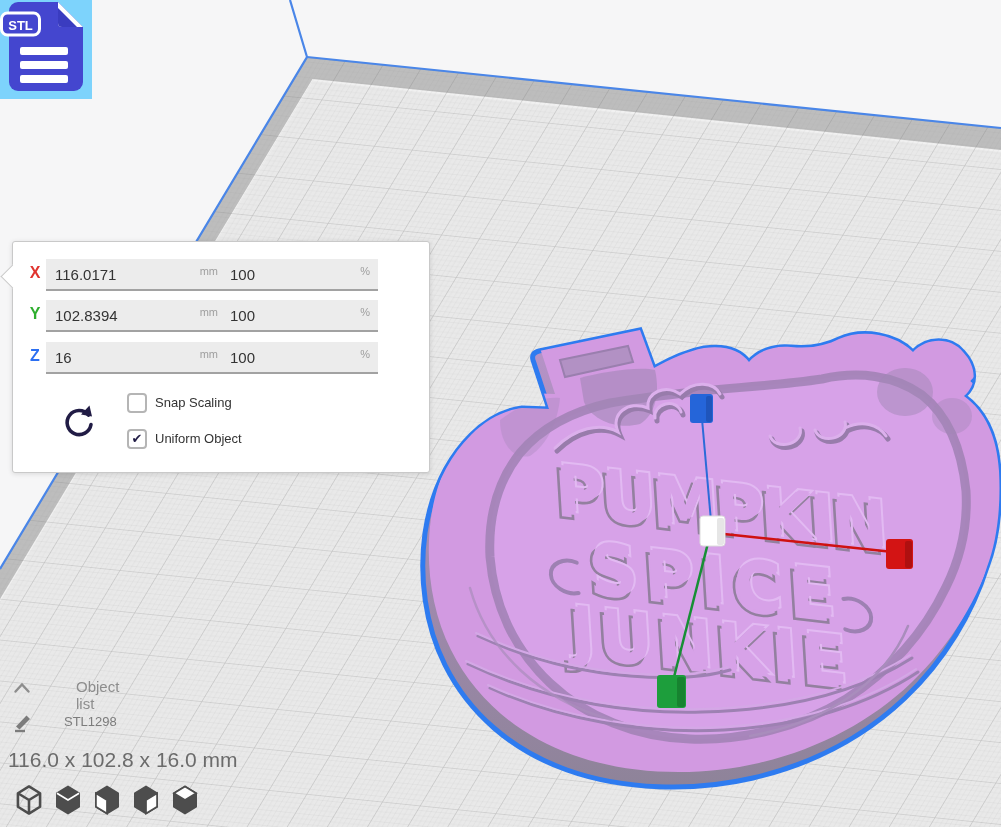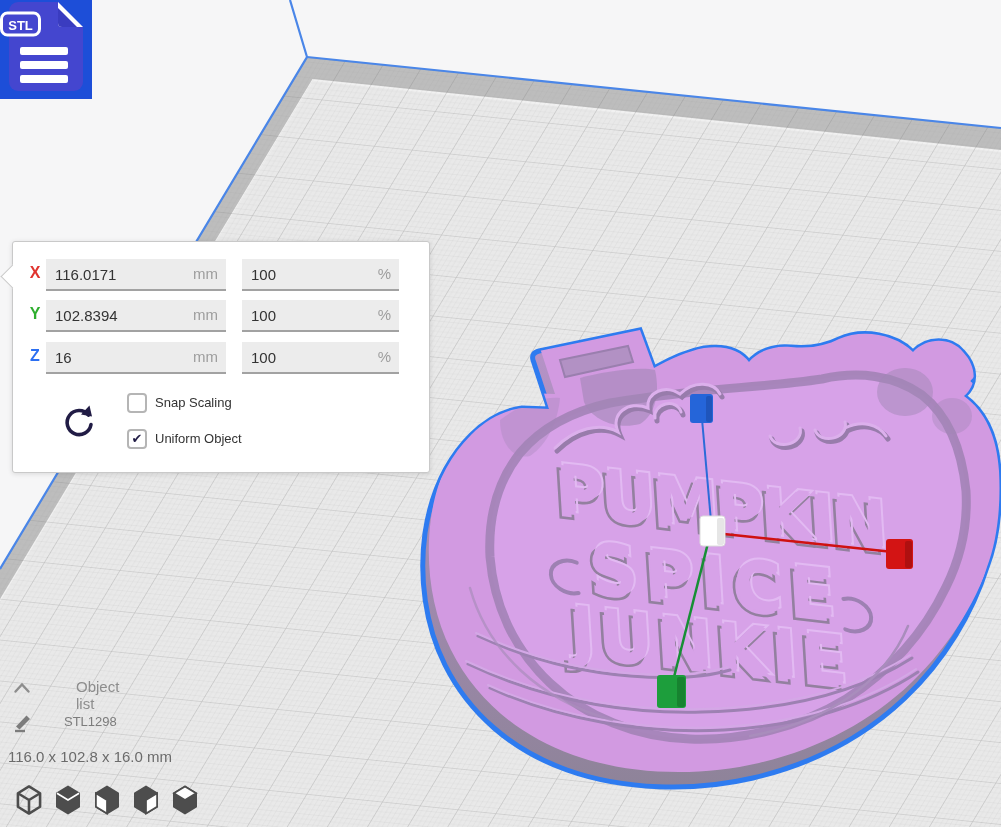--- a/index.html
+++ b/index.html
@@ -9,43 +9,43 @@
   
   .scale-panel{position:absolute;left:12px;top:241px;width:416px;height:230px;background:#fff;
     border:1px solid #c9c9c9;border-radius:3px;box-shadow:0 1px 5px rgba(0,0,0,.12);z-index:20;}
   .panel-notch{position:absolute;left:-9px;top:26px;width:16px;height:16px;background:#fff;
     border-left:1px solid #c9c9c9;border-bottom:1px solid #c9c9c9;transform:rotate(45deg);}
   .axis-row{position:absolute;left:0;width:100%;height:30px;}
   .row-x{top:17px;} .row-y{top:58px;} .row-z{top:100px;}
   .axis-label{position:absolute;left:12px;top:5px;width:20px;text-align:center;font-size:16px;font-weight:bold;}
   .axis-x{color:#e0342f;} .axis-y{color:#2eae2e;} .axis-z{color:#2b6ff2;}
   .field{position:absolute;top:0;height:30px;background:#ececec;border-bottom:2px solid #a2a2a2;}
-  .field.mm{left:33px;width:180px;} .field.pct{left:229px;width:157px;}
+  .field.mm{left:33px;width:180px;} .field.pct{left:208px;width:157px;}
   .field input{position:absolute;left:0;top:0;width:100%;height:100%;border:none;background:transparent;
     font-family:inherit;font-size:15px;color:#333;padding:0 8px 0 9px;outline:none;box-sizing:border-box;}
-  .unit{position:absolute;right:8px;top:6px;font-size:15px;color:#9e9e9e;pointer-events:none;}
+  .unit{position:absolute;right:8px;top:6px;font-size:11px;color:#9e9e9e;pointer-events:none;}
   .reset-btn{position:absolute;left:46px;top:160px;width:40px;height:40px;cursor:pointer;}
   .chk{position:absolute;width:20px;height:20px;background:#fff;border:2px solid #b5b5b5;border-radius:4px;
     left:114px;box-sizing:border-box;cursor:pointer;font-size:13px;line-height:16px;text-align:center;
     color:transparent;font-weight:bold;}
   .chk.checked{color:#211c45;}
   .chk-snap{top:151px;} .chk-uniform{top:187px;}
   .chk-label{position:absolute;left:142px;font-size:13px;color:#333;}
   .lbl-snap{top:153px;} .lbl-uniform{top:189px;}
 
   
-  .file-tile{position:absolute;left:0;top:0;width:92px;height:99px;background:#1d4ed8;z-index:20;}
+  .file-tile{position:absolute;left:0;top:0;width:92px;height:99px;background:#7dd3fc;z-index:20;}
 
   
   .objlist{position:absolute;left:0;top:670px;z-index:10;}
   .objlist-header{position:absolute;left:44px;top:8px;font-size:15px;color:#8d8d8d;margin-left:32px;}
   .caret{position:absolute;left:13px;top:11px;}
   .pencil{position:absolute;left:12px;top:41px;}
   .obj-item{position:absolute;left:64px;top:44px;font-size:13px;color:#7c7c7c;}
-  .obj-dims{position:absolute;left:8px;top:78px;font-size:15px;color:#6b6b6b;white-space:nowrap;}
+  .obj-dims{position:absolute;left:8px;top:78px;font-size:21px;color:#6b6b6b;white-space:nowrap;}
 
   
   .viewbar{position:absolute;left:14px;top:784px;z-index:10;display:flex;gap:9px;}
   .viewbtn{width:30px;height:32px;cursor:pointer;}
 </style>
 </head>
 <body>
 
 <svg id="scene" width="1001" height="827" viewBox="0 0 1001 827">
   <defs>

